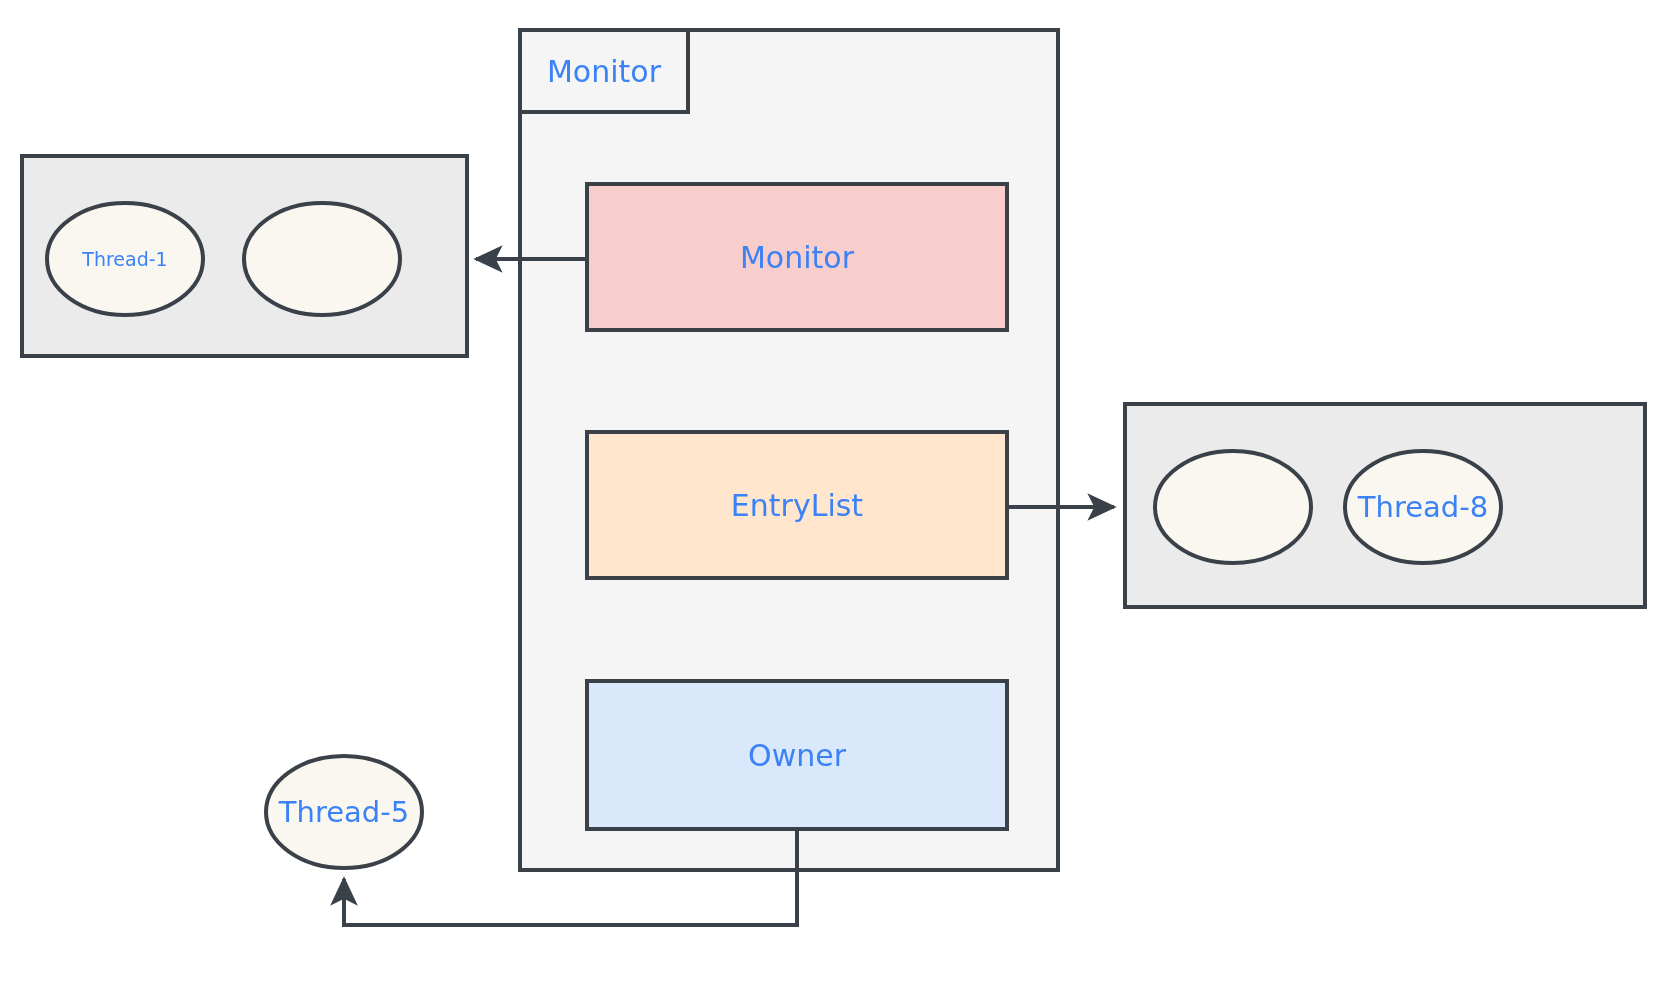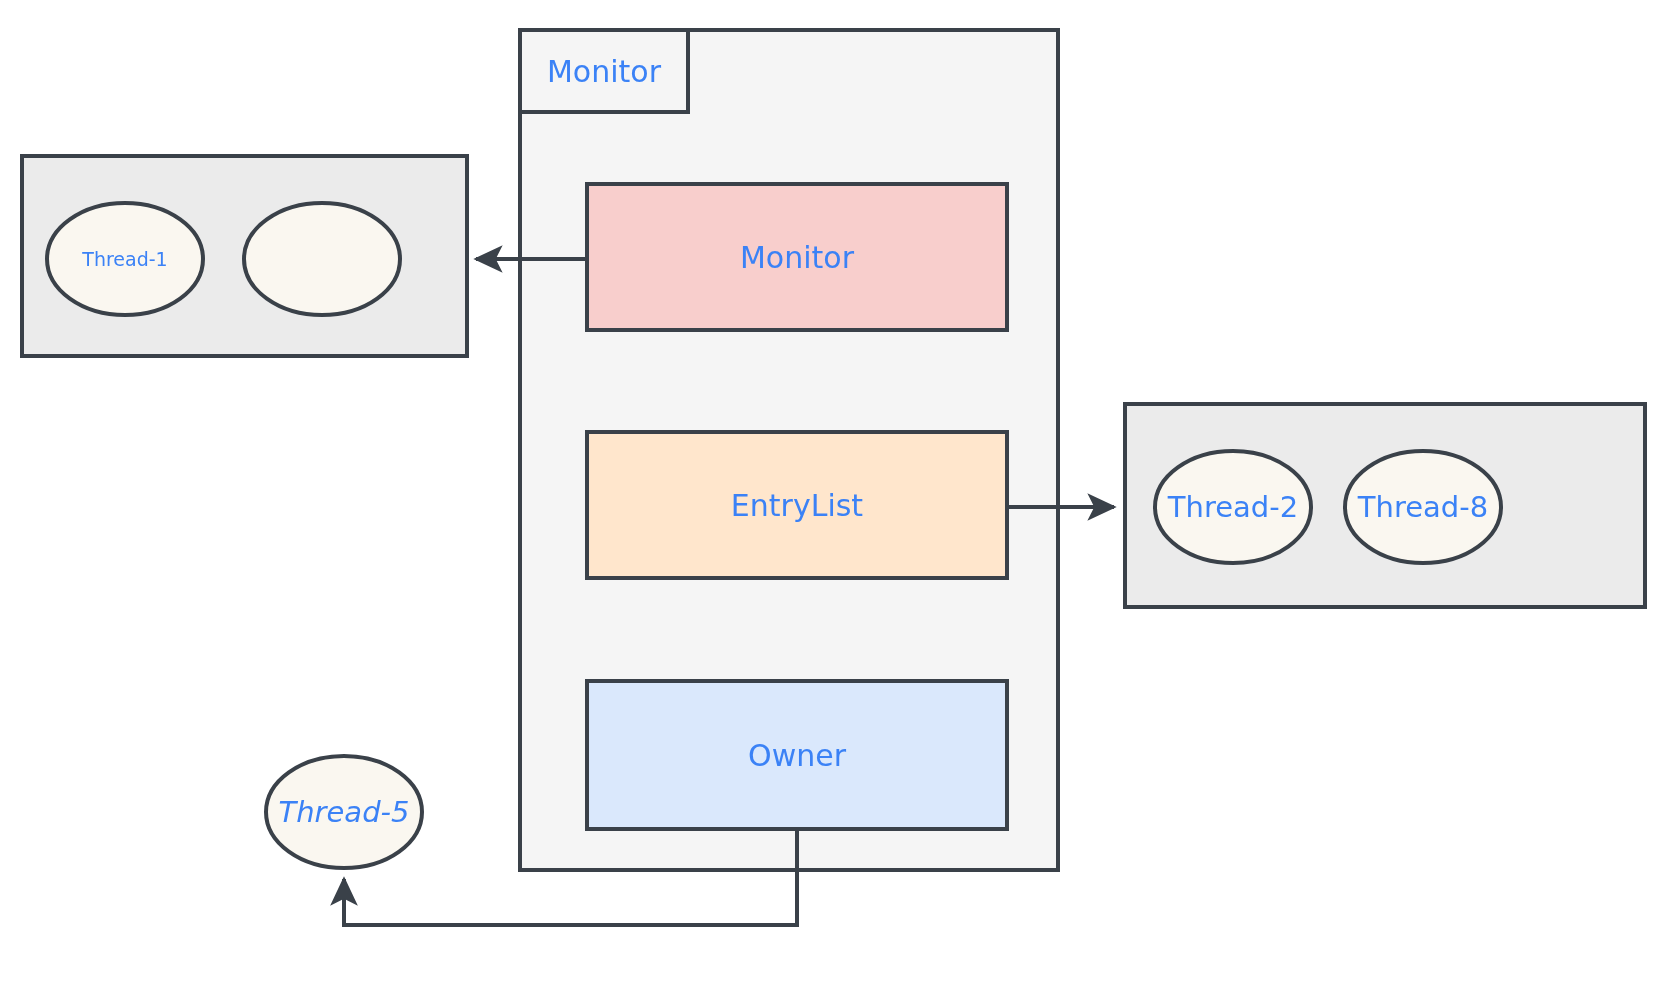--- a/index.html
+++ b/index.html
@@ -33,21 +33,21 @@
     white-space: nowrap;
   }
   .lbl-monitor   { left: 520px;  top: 30px;  width: 168px; height: 82px;  font-size: 30px; }
   .lbl-waitset   { left: 587px;  top: 184px; width: 420px; height: 146px; font-size: 30px; }
   .lbl-entrylist { left: 587px;  top: 432px; width: 420px; height: 146px; font-size: 30px; }
   .lbl-owner     { left: 587px;  top: 681px; width: 420px; height: 148px; font-size: 30px; }
   .lbl-t1        { left: 47px;   top: 203px; width: 156px; height: 112px; font-size: 19px; }
   .lbl-t3        { left: 244px;  top: 203px; width: 156px; height: 112px; font-size: 29px; }
   .lbl-t2        { left: 1155px; top: 451px; width: 156px; height: 112px; font-size: 29px; }
   .lbl-t4        { left: 1345px; top: 451px; width: 156px; height: 112px; font-size: 29px; }
-  .lbl-t5        { left: 266px;  top: 756px; width: 156px; height: 112px; font-size: 29px; font-style: italic; }
+  .lbl-t5        { left: 266px;  top: 756px; width: 156px; height: 112px; font-size: 29px; }
 </style>
 </head>
 <body>
 
 <div id="canvas">
 
   <svg class="layer" viewBox="0 0 1670 1000" xmlns="http://www.w3.org/2000/svg">
     <defs>
       <marker id="arrowEnd" viewBox="0 0 12 12" refX="10" refY="6" markerWidth="8" markerHeight="8" orient="auto-start-reverse">
         <path d="M 0 0.8 L 11 6 L 0 11.2 L 2.6 6 Z" fill="#3a4149"></path>
@@ -85,19 +85,18 @@
 
   <div class="node-label lbl-waitset">Monitor</div>
 
   <div class="node-label lbl-owner">Owner</div>
 
   <div class="node-label lbl-entrylist">EntryList</div>
 
   <div class="node-label lbl-t1">Thread-1</div>
 
 
-  <div class="node-label lbl-t2">Thread-2</div>
 
   <div class="node-label lbl-t4">Thread-8</div>
 
   <div class="node-label lbl-t5">Thread-5</div>
 
 </div>
 
 </body></html>

